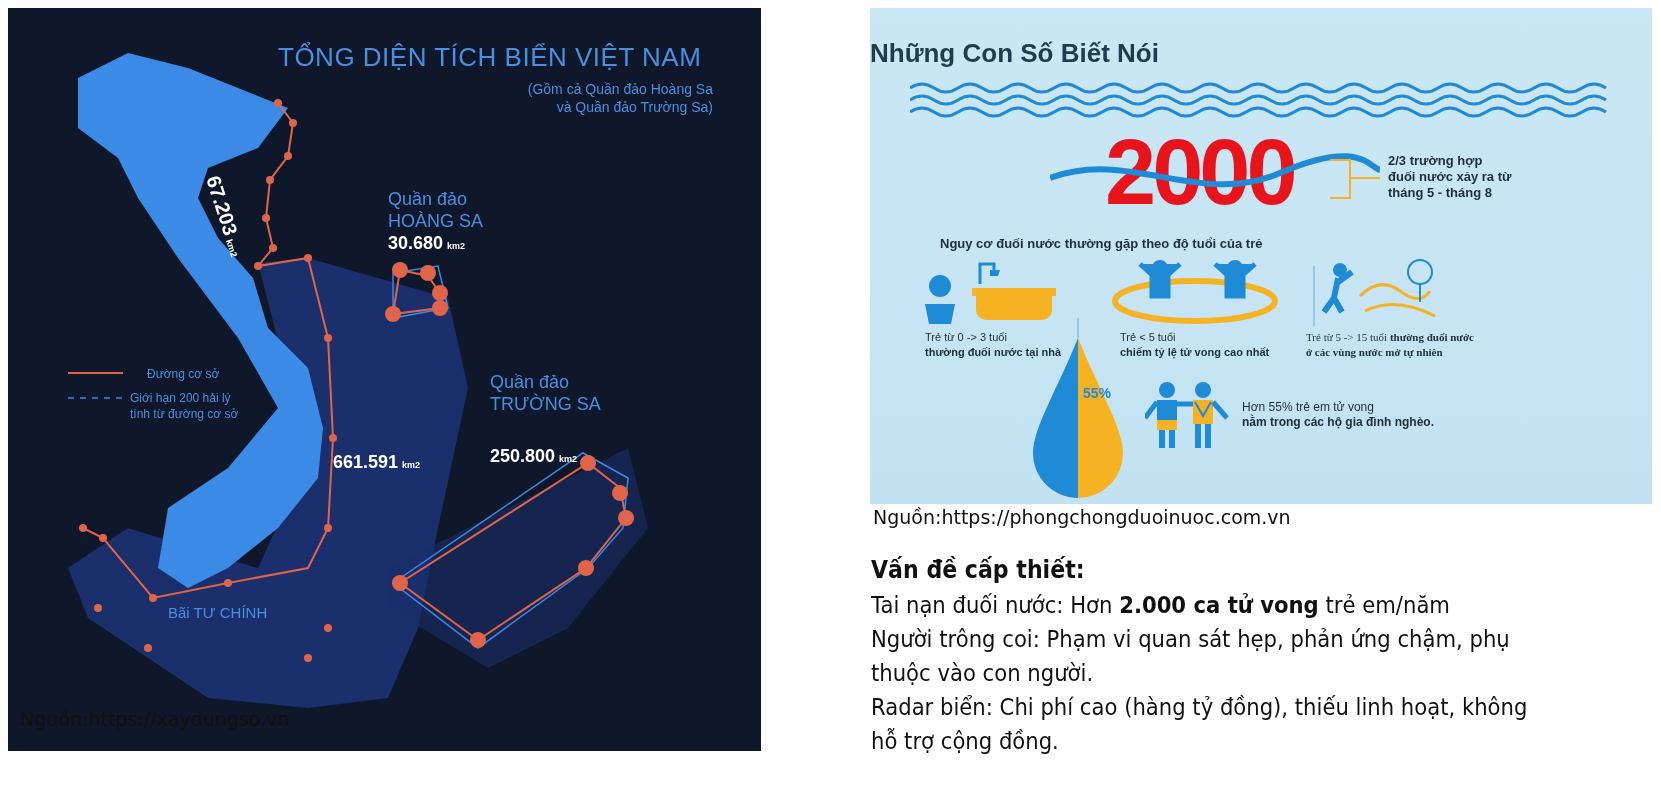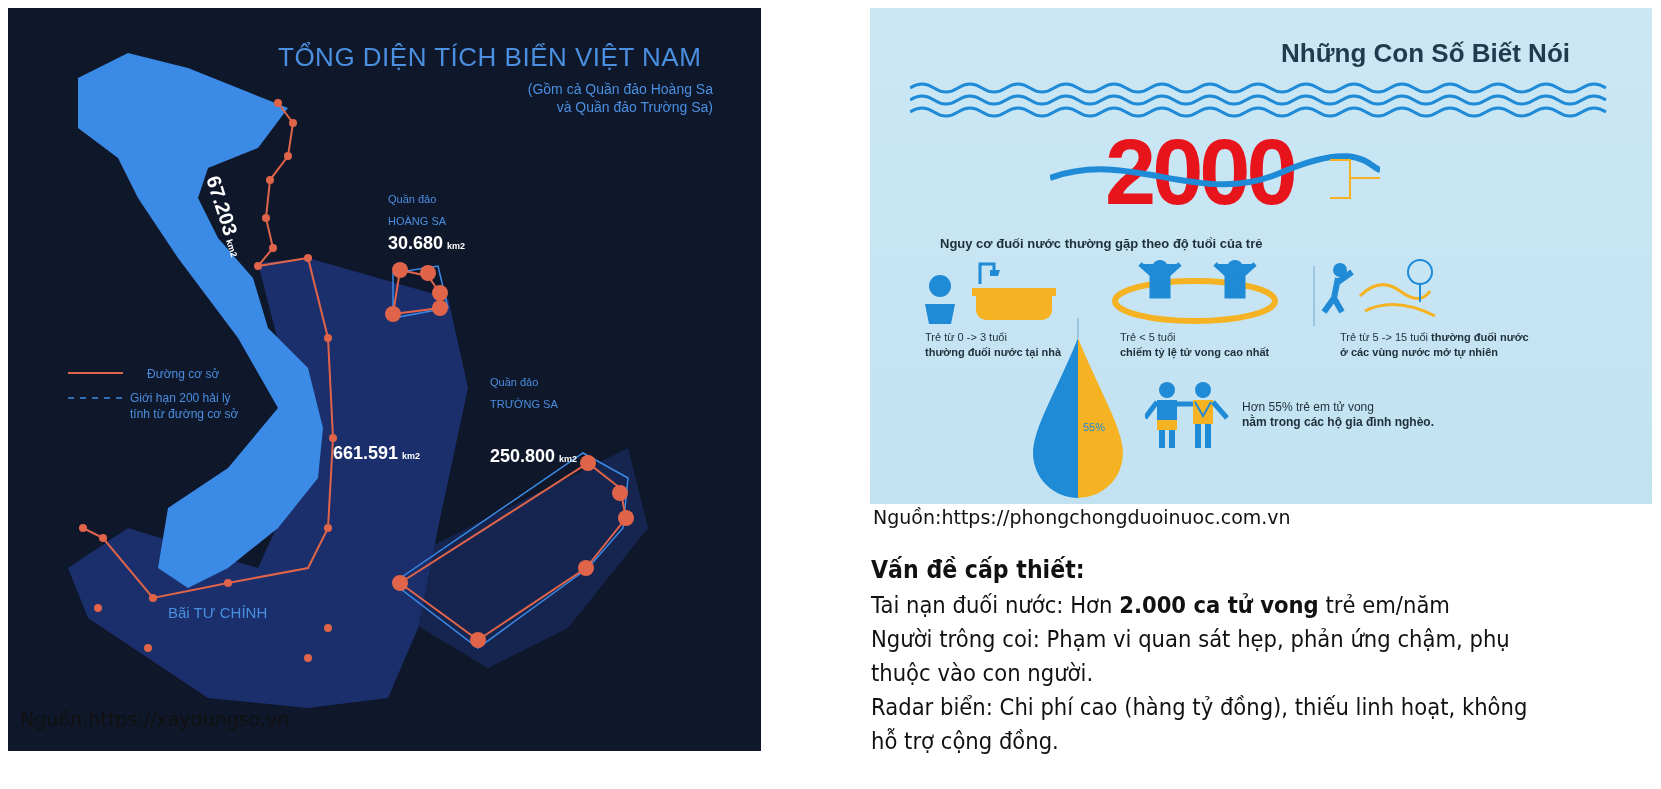--- a/index.html
+++ b/index.html
@@ -6,30 +6,30 @@
   body{width:1661px;height:789px;position:relative;overflow:hidden;font-family:"Liberation Sans",sans-serif;}
   .abs{position:absolute;}
 
   
   #map-panel{left:8px;top:8px;width:753px;height:743px;background:#0f172a;overflow:hidden;text-decoration:underline;}
   #map-svg{position:absolute;left:0;top:0;width:753px;height:743px;}
   .map-title{left:270px;top:34px;font-size:26px;color:#4a8fe0;letter-spacing:0.5px;white-space:nowrap;}
   .map-sub{left:465px;top:72px;font-size:14px;color:#4a8fe0;text-align:right;line-height:18px;width:240px;}
   .map-total{left:365px;top:122px;font-size:44px;font-weight:bold;color:#e0644a;white-space:nowrap;}
   .map-total sup{font-size:24px;vertical-align:top;position:relative;top:2px;}
-  .lbl-blue{color:#4a8fe0;font-size:11px;line-height:22px;}
+  .lbl-blue{color:#4a8fe0;font-size:18px;line-height:22px;}
   .lbl-val{color:#ffffff;font-weight:bold;font-size:18px;white-space:nowrap;}
   .lbl-val small{font-size:9px;font-weight:bold;margin-left:4px;}
   .legend{font-size:12px;color:#4a8fe0;line-height:16px;}
   .rot{transform-origin:left top;transform:rotate(72deg);white-space:nowrap;}
   .source{font-size:19px;color:#111;font-family:"DejaVu Sans",sans-serif;white-space:nowrap;}
 
   
   #info-panel{left:870px;top:8px;width:782px;height:496px;background:linear-gradient(180deg,#cbe7f4 0%,#c6e4f3 60%,#c2e2f2 100%);overflow:hidden;}
-  .info-title{left:0;width:700px;top:30px;text-align:right;font-size:26px;font-weight:bold;color:#1f3b4d;}
+  .info-title{left:0;width:700px;top:30px;text-align:left;font-size:26px;font-weight:bold;color:#1f3b4d;}
   .dark-txt{color:#1f2f3a;font-size:13px;font-weight:bold;line-height:16px;}
   .small-txt{color:#1f2f3a;font-size:11px;line-height:15px;}
   .small-txt b{font-weight:bold;}
   .big2000{left:235px;top:118px;font-size:92px;font-weight:900;color:#e8141c;letter-spacing:-4px;font-family:"Liberation Sans",sans-serif;line-height:92px;}
 
   
   .heading{left:871px;top:556px;font-size:24px;font-weight:bold;color:#111;font-family:"DejaVu Sans",sans-serif;transform:scaleX(0.92);transform-origin:left top;white-space:nowrap;}
   .body-line{left:871px;font-size:23px;color:#111;font-family:"DejaVu Sans",sans-serif;white-space:nowrap;transform:scaleX(0.92);transform-origin:left top;}
   .body-line b{font-weight:bold;}
 </style>
@@ -105,21 +105,21 @@
     <div>HOÀNG SA</div>
   </div>
   <div class="abs lbl-val" style="left:380px;top:225px;"><span>30.680</span><small>km2</small></div>
 
   <div class="abs lbl-blue" style="left:482px;top:363px;">
     <div>Quần đảo</div>
     <div>TRƯỜNG SA</div>
   </div>
   <div class="abs lbl-val" style="left:482px;top:438px;"><span>250.800</span><small>km2</small></div>
 
-  <div class="abs lbl-val" style="left:325px;top:435px;"><span>661.591</span><small>km2</small></div>
+  <div class="abs lbl-val" style="left:325px;top:444px;"><span>661.591</span><small>km2</small></div>
 
   <div class="abs lbl-blue" style="left:160px;top:594px;font-size:15px;">Bãi TƯ CHÍNH</div>
 
   <div class="abs legend" style="left:122px;top:358px;margin-left:17px;">Đường cơ sở</div>
   <div class="abs legend" style="left:122px;top:382px;">
     <div>Giới hạn 200 hải lý</div>
     <div>tính từ đường cơ sở</div>
   </div>
 </div>
 
@@ -135,20 +135,25 @@
       <path d="M0,32 q12,-8 24,0 t24,0 t24,0 t24,0 t24,0 t24,0 t24,0 t24,0 t24,0 t24,0 t24,0 t24,0 t24,0 t24,0 t24,0 t24,0 t24,0 t24,0 t24,0 t24,0 t24,0 t24,0 t24,0 t24,0 t24,0 t24,0 t24,0 t24,0 t24,0"></path>
     </g>
   </svg>
 
   <div class="abs big2000">2000</div>
   <svg class="abs" style="left:180px;top:140px;" width="330" height="60">
     <path d="M0,30 C80,0 150,60 230,25 S320,20 330,22" fill="none" stroke="#1f8ad6" stroke-width="6"></path>
     <path d="M280,12 L300,12 L300,50 L280,50 M300,30 L330,30" fill="none" stroke="#f5b324" stroke-width="2"></path>
   </svg>
 
+  <div class="abs dark-txt" style="left:518px;top:145px;">
+    <div>2/3 trường hợp</div>
+    <div>đuối nước xảy ra từ</div>
+    <div>tháng 5 - tháng 8</div>
+  </div>
 
   <div class="abs dark-txt" style="left:70px;top:228px;">Nguy cơ đuối nước thường gặp theo độ tuổi của trẻ</div>
 
   
   <svg class="abs" style="left:50px;top:248px;" width="140" height="70">
     <circle cx="20" cy="30" r="11" fill="#1f8ad6"></circle>
       <path d="M5,48 h30 l-4,20 h-22 z" fill="#1f8ad6"></path>
     <path d="M60,28 v-20 h14 v6" fill="none" stroke="#1f8ad6" stroke-width="3"></path>
       <path d="M70,14 l10,0 l-2,6 l-8,0z" fill="#1f8ad6"></path>
     <rect x="52" y="32" width="84" height="8" fill="#f5b324"></rect>
@@ -173,32 +178,32 @@
   </svg>
 
   <div class="abs small-txt" style="left:55px;top:322px;">
     <div>Trẻ từ 0 -&gt; 3 tuổi</div>
     <div style="font-weight:bold">thường đuối nước tại nhà</div>
   </div>
   <div class="abs small-txt" style="left:250px;top:322px;">
     <div>Trẻ &lt; 5 tuổi</div>
     <div style="font-weight:bold">chiếm tỷ lệ tử vong cao nhất</div>
   </div>
-  <div class="abs small-txt" style="left:470px;top:322px;">
+  <div class="abs small-txt" style="left:436px;top:322px;font-family:Liberation Serif, serif;">
     <div><span>Trẻ từ 5 -&gt; 15 tuổi </span><b>thường đuối nước</b></div>
     <div style="font-weight:bold">ở các vùng nước mở tự nhiên</div>
   </div>
 
   
   <svg class="abs" style="left:158px;top:310px;" width="100" height="180">
     <line x1="50" y1="0" x2="50" y2="20" stroke="#6ba8d6" stroke-width="1"></line>
     <path d="M50,20 C30,70 5,110 5,135 A45,45 0 0 0 50,180 Z" fill="#1f8ad6"></path>
     <path d="M50,20 C70,70 95,110 95,135 A45,45 0 0 1 50,180 Z" fill="#f5b324"></path>
   </svg>
-  <div class="abs" style="left:213px;top:413px;font-size:11px;font-weight:normal;color:#1f8ad6;">55%</div>
+  <div class="abs" style="left:213px;top:377px;font-size:14px;font-weight:bold;color:#1f8ad6;">55%</div>
 
   <svg class="abs" style="left:275px;top:372px;" width="85" height="70">
     <circle cx="22" cy="10" r="8" fill="#1f8ad6"></circle>
         <rect x="12" y="20" width="20" height="20" fill="#1f8ad6"></rect>
         <rect x="12" y="40" width="20" height="10" fill="#f5b324"></rect>
         <rect x="14" y="50" width="6" height="18" fill="#1f8ad6"></rect>
         <rect x="24" y="50" width="6" height="18" fill="#1f8ad6"></rect>
     <circle cx="58" cy="10" r="8" fill="#1f8ad6"></circle>
         <path d="M48,20 h20 v24 h-20z" fill="#f5b324"></path>
         <path d="M50,22 l8,14 l8,-14" fill="none" stroke="#1f8ad6" stroke-width="2"></path>

